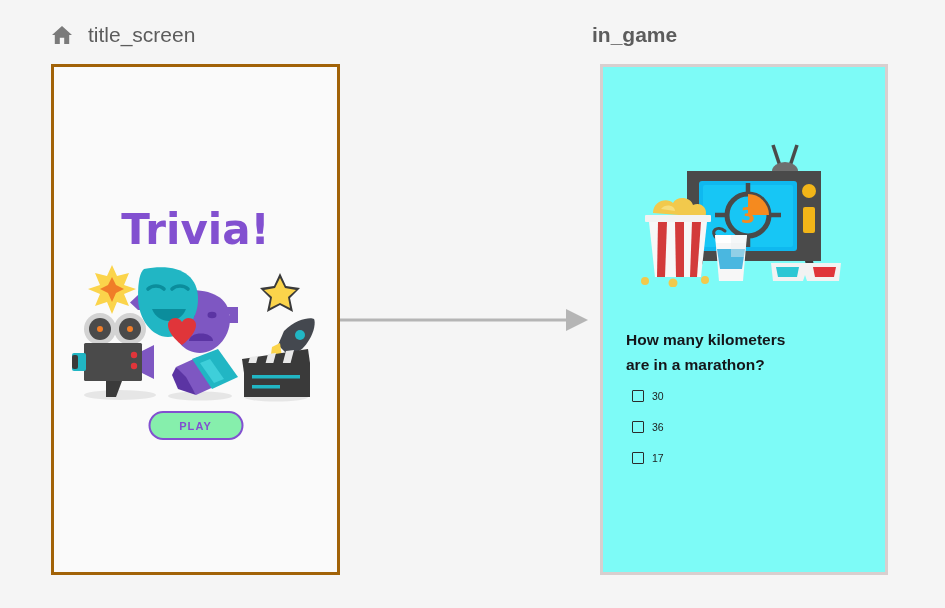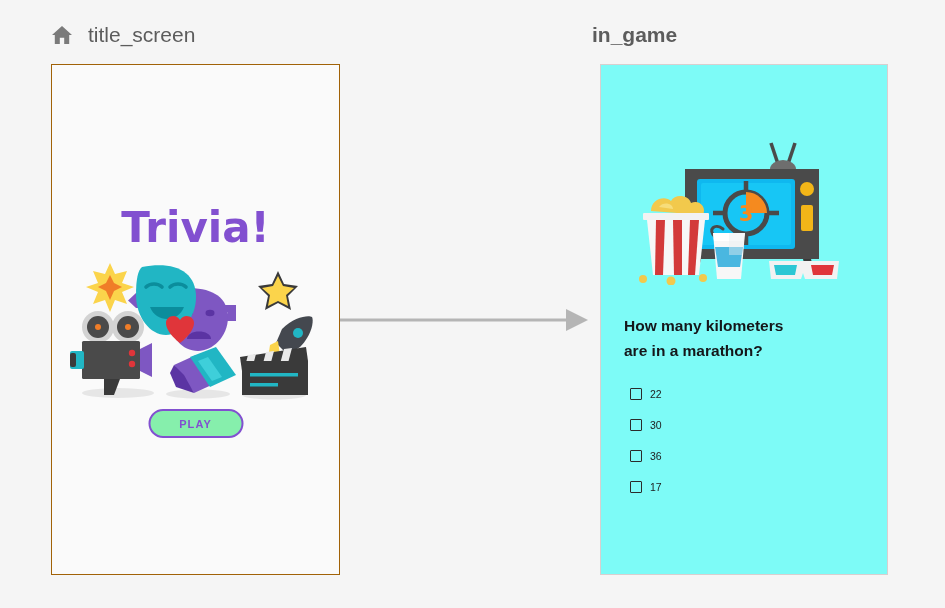--- a/index.html
+++ b/index.html
@@ -31,21 +31,21 @@
     white-space: nowrap;
   }
   #label-title { left: 51px; top: 23px; }
   #label-ingame { left: 592px; top: 23px; font-weight: bold; }
   .home-icon { display: block; }
 
   
   .screen-frame {
     position: absolute;
     box-sizing: border-box;
-    border: 1px solid #a16207;
+    border: 3px solid #a16207;
     overflow: hidden;
   }
   #frame-title {
     left: 51px;
     top: 64px;
     width: 289px;
     height: 511px;
     background: #fafafa;
   }
   #frame-ingame {
@@ -104,21 +104,21 @@
   .game-art {
     position: absolute;
     left: 28px;
     top: 68px;
     width: 216px;
     height: 152px;
   }
   .question {
     position: absolute;
     left: 23px;
-    top: 248px;
+    top: 260px;
     width: 230px;
     font-size: 15.5px;
     font-weight: bold;
     color: #15161a;
     line-height: 1.62;
     font-family: "Liberation Sans", sans-serif;
   }
   .answers {
     position: absolute;
     left: 29px;
@@ -322,24 +322,20 @@
     </div>
 
     <div class="question">
       <div>How many kilometers</div>
       <div>are in a marathon?</div>
     </div>
 
     <div class="answers">
       <div class="answer-row">
         <span class="checkbox"></span>
-        <span class="answer-label">22</span>
-      </div>
-      <div class="answer-row">
-        <span class="checkbox"></span>
         <span class="answer-label">30</span>
       </div>
       <div class="answer-row">
         <span class="checkbox"></span>
         <span class="answer-label">36</span>
       </div>
       <div class="answer-row">
         <span class="checkbox"></span>
         <span class="answer-label">17</span>
       </div>

